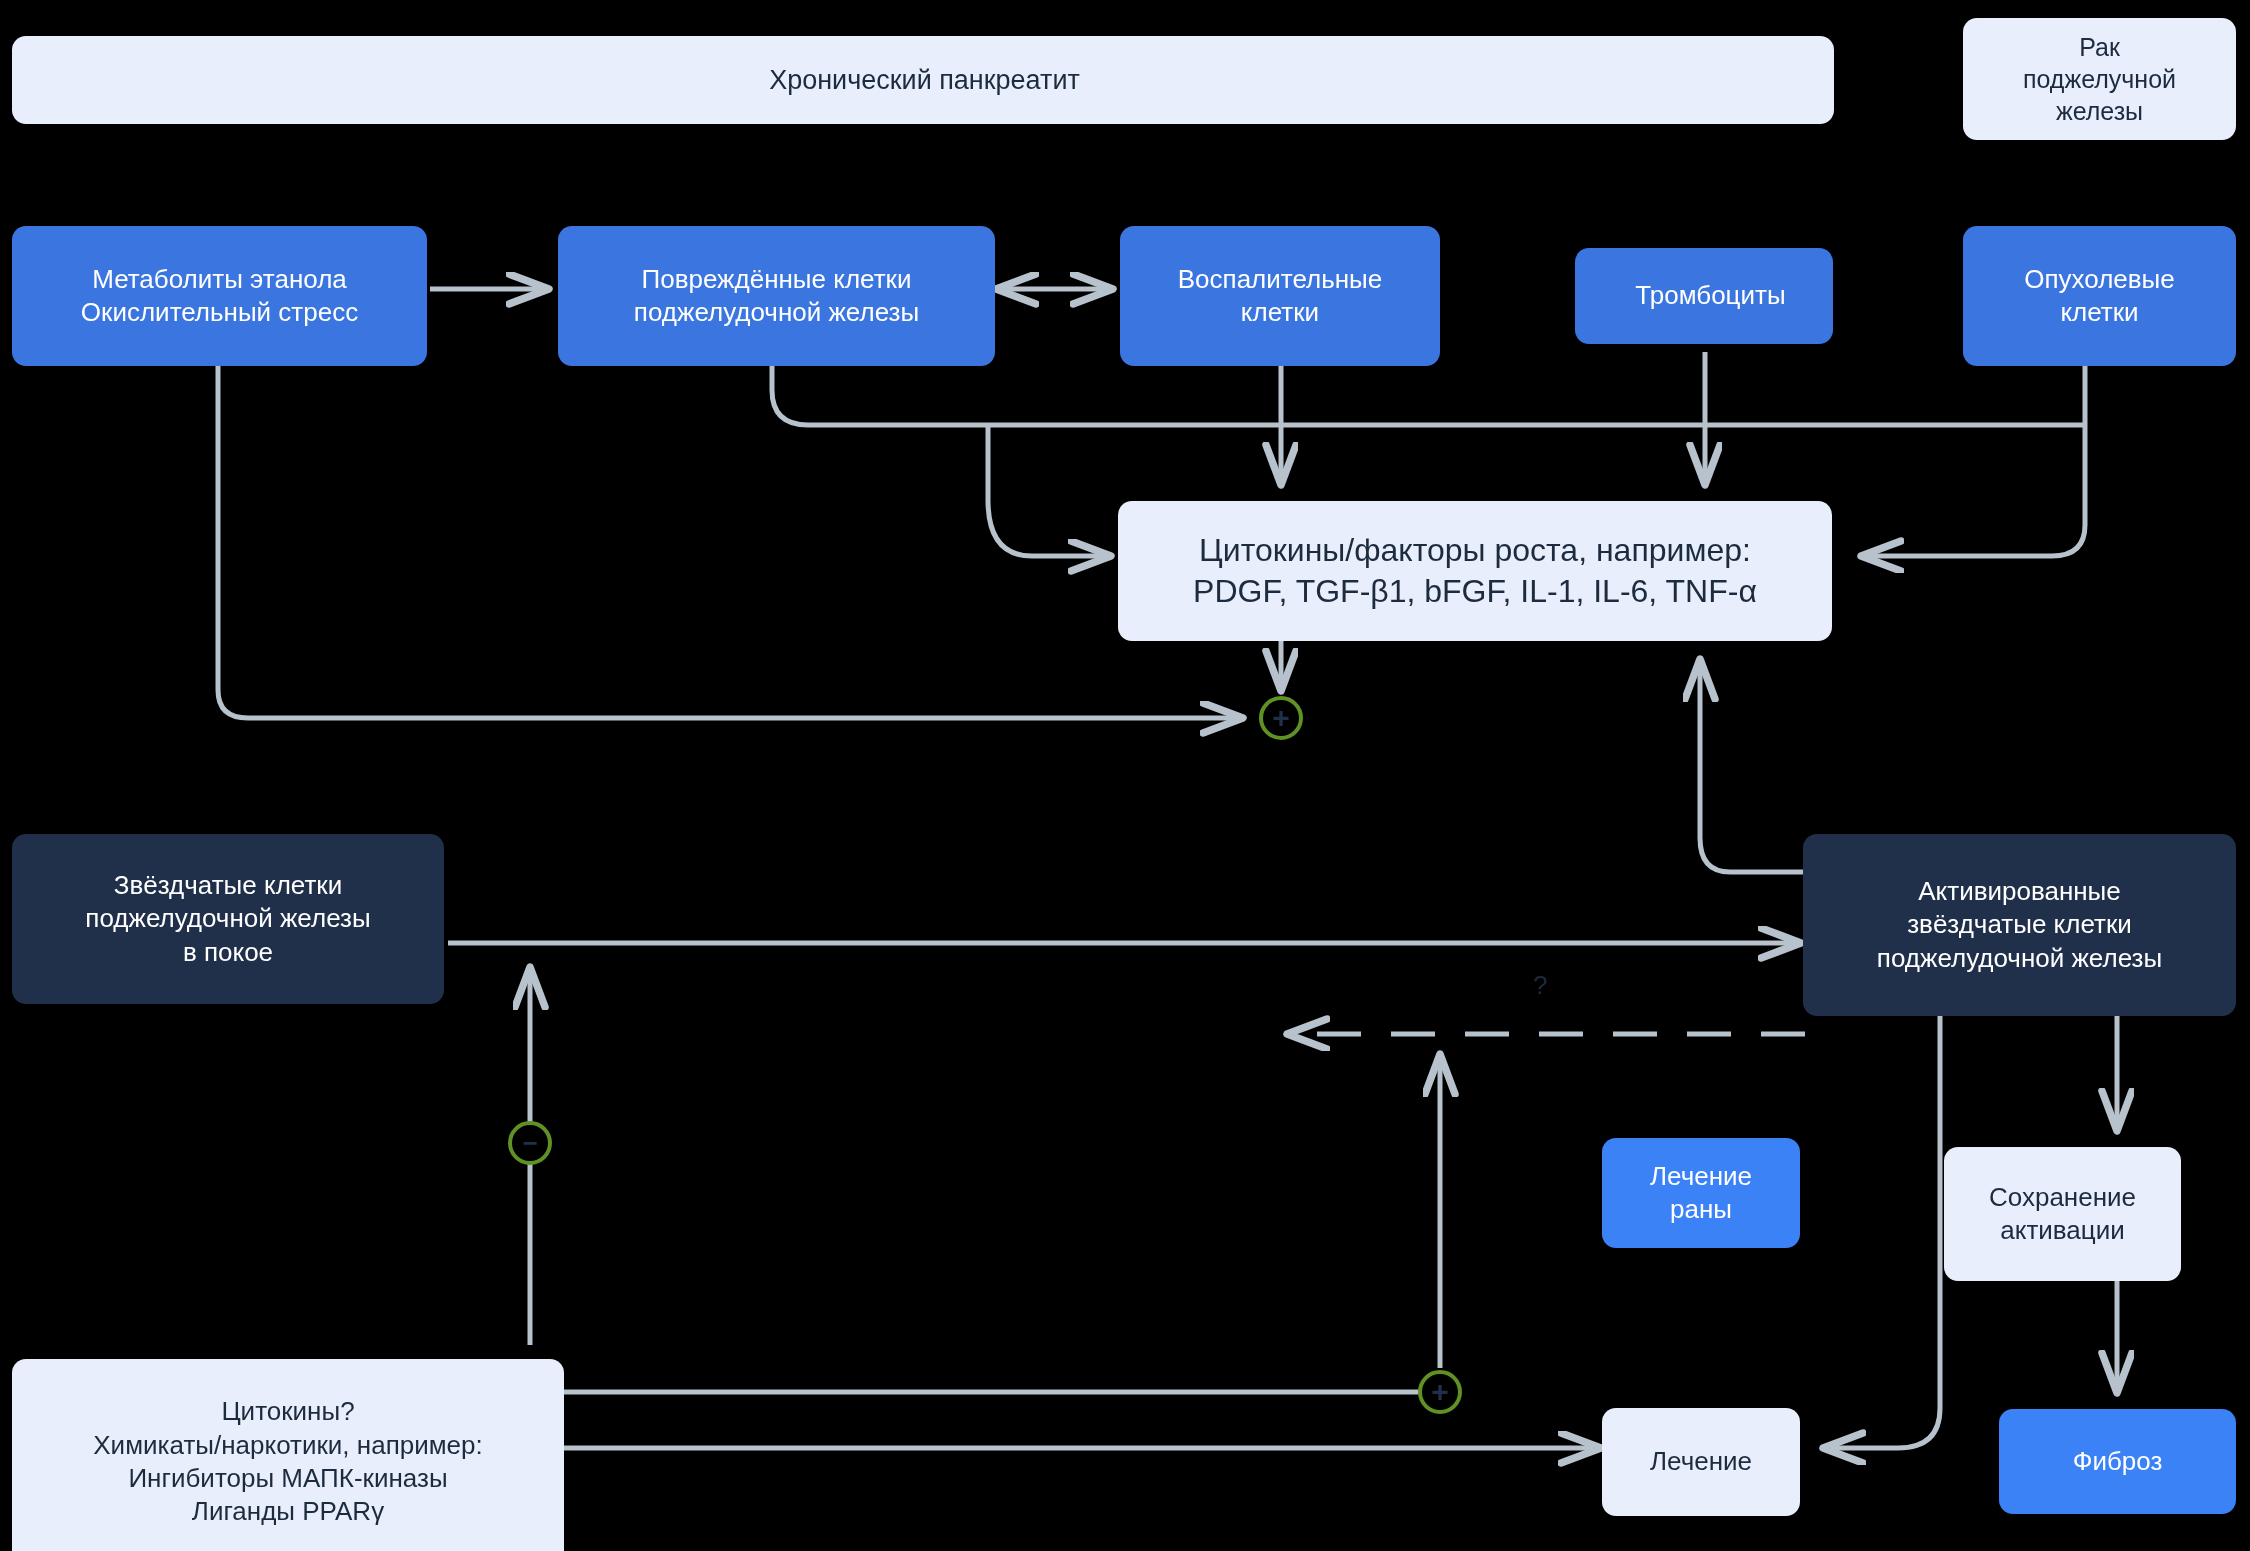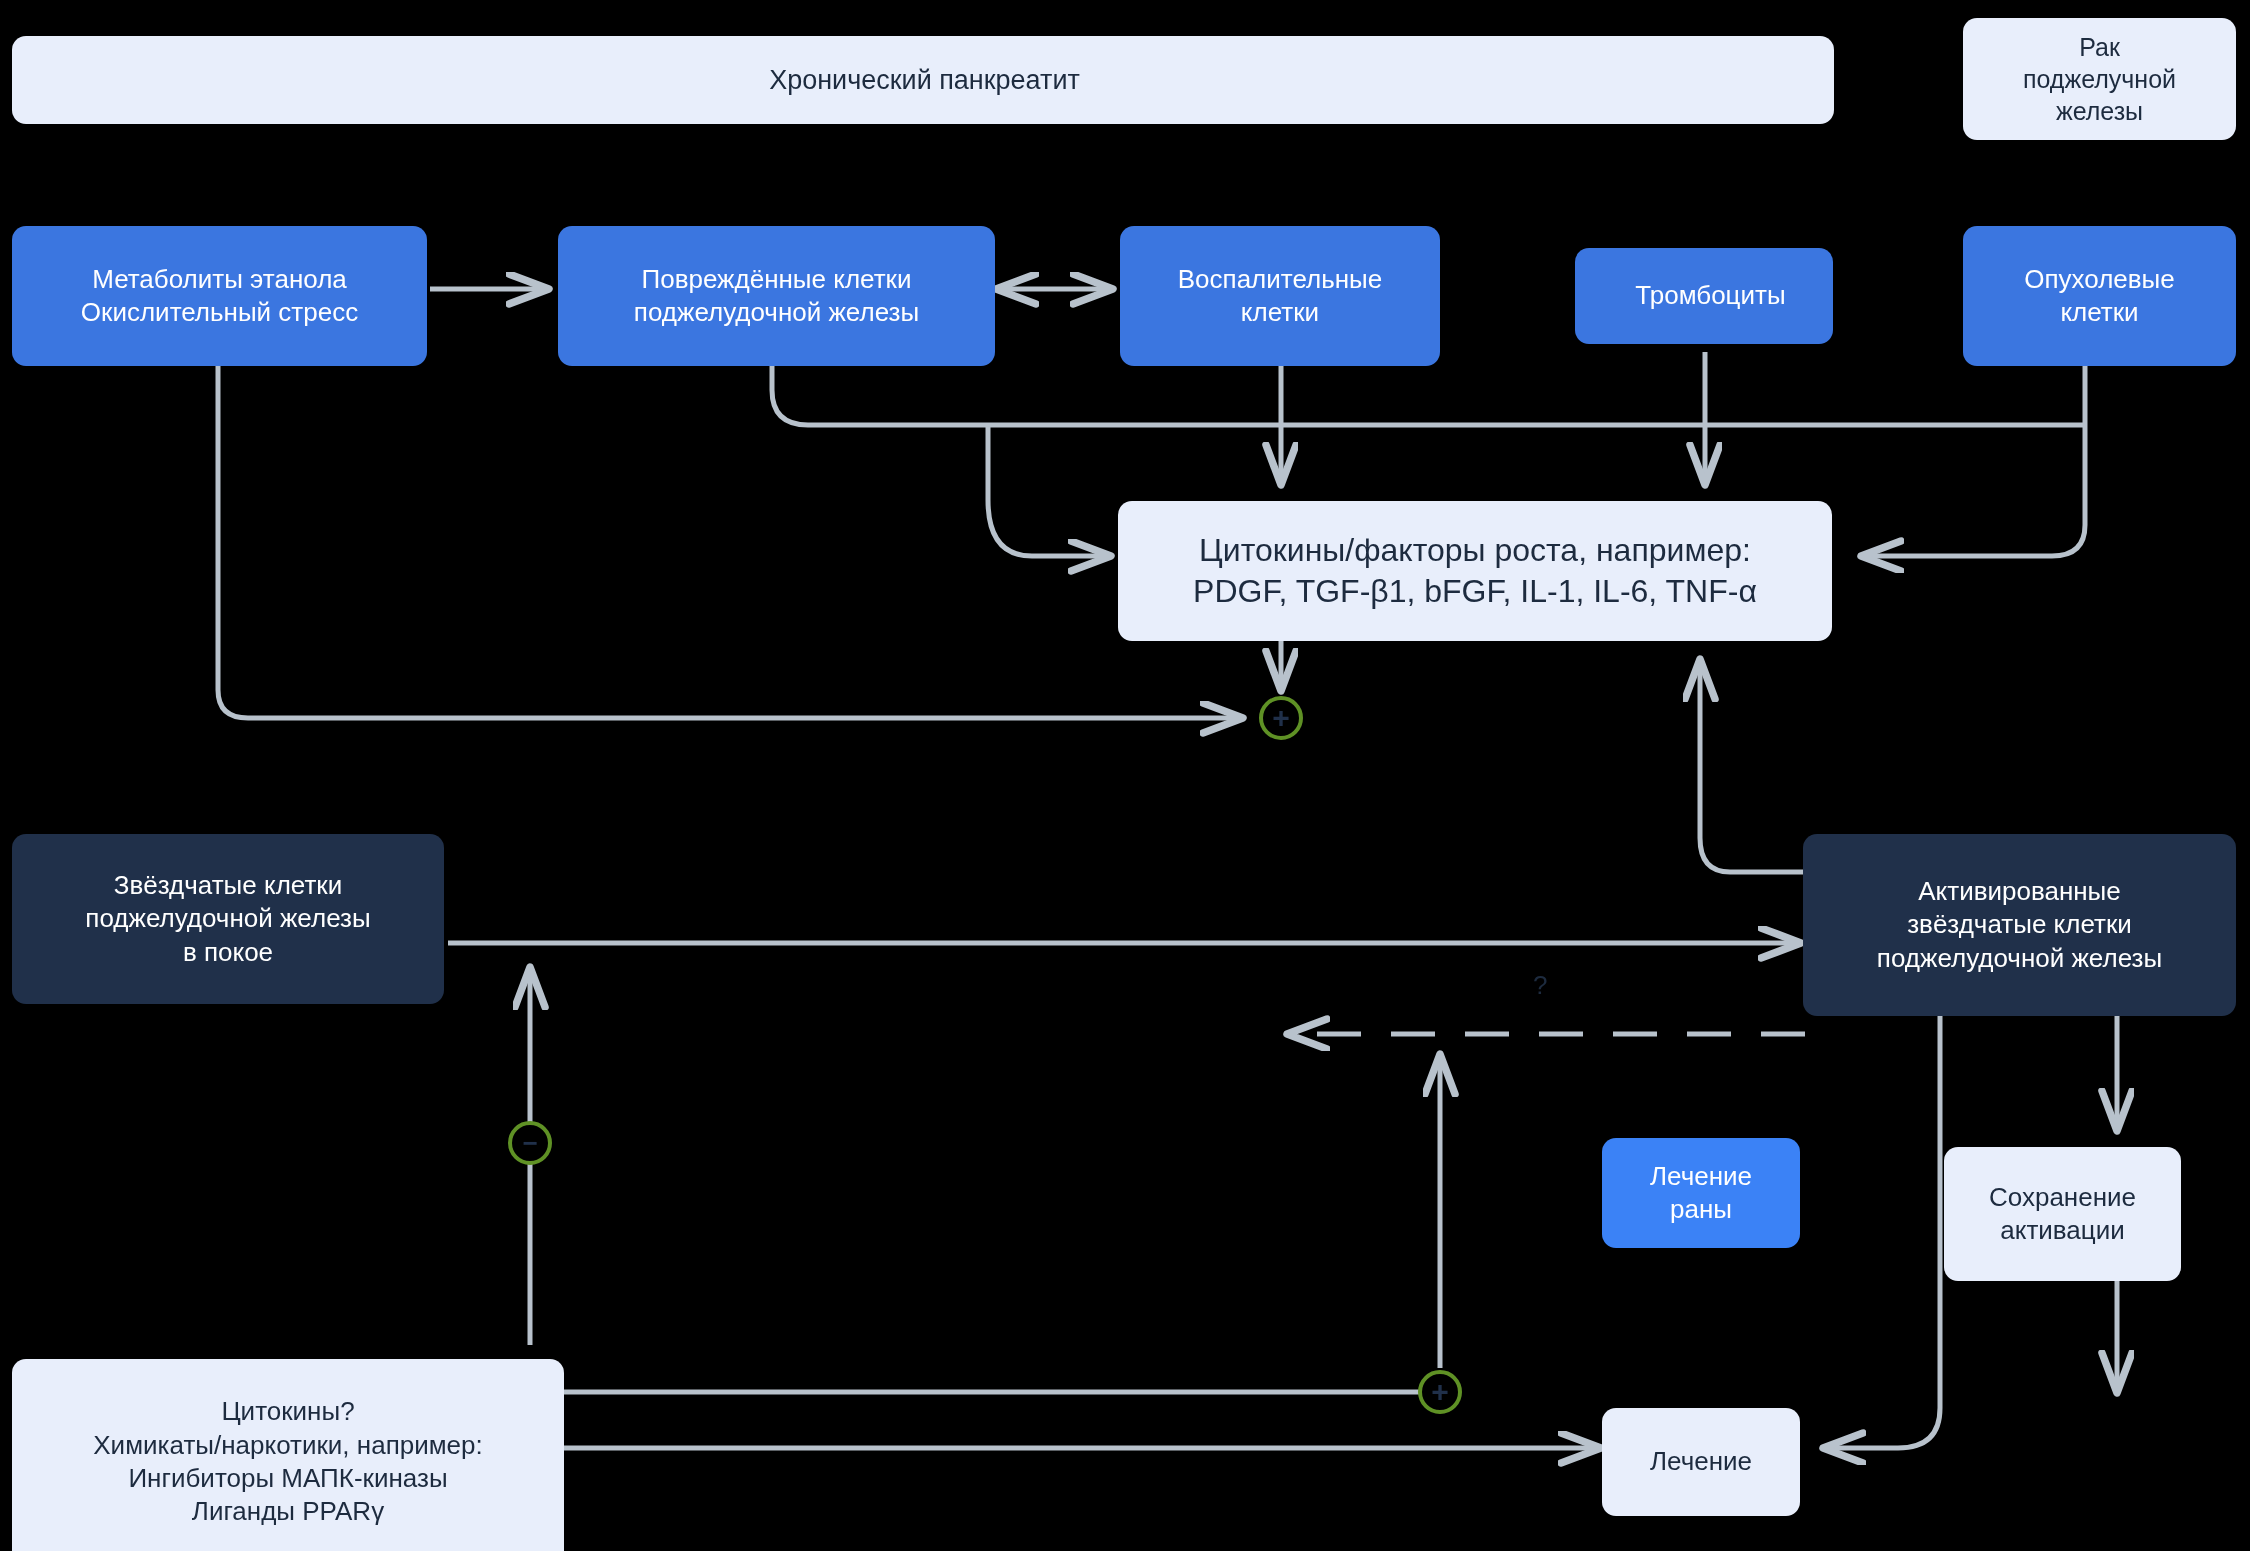--- a/index.html
+++ b/index.html
@@ -164,20 +164,21 @@
 поджелудочной железы</div>
 
   <div class="node orange" style="left:1602px; top:1124px; width:198px; height:110px; font-size:26px;">Лечение
 раны</div>
 
   <div class="node light" style="left:1944px; top:1133px; width:237px; height:134px; font-size:26px;">Сохранение
 активации</div>
 
   <div class="node light" style="left:1602px; top:1394px; width:198px; height:108px; font-size:26px;">Лечение</div>
 
+  <div class="node orange" style="left:1999px; top:1395px; width:237px; height:105px; font-size:26px;">Фиброз</div>
 
   <div class="node light" style="left:12px; top:1345px; width:552px; height:206px; font-size:26px;">Цитокины?
 Химикаты/наркотики, например:
 Ингибиторы МАПК-киназы
 Лиганды PPARγ</div>
 
   <div class="sign" style="left:1259px; top:696px;">+</div>
 
   <div class="sign" style="left:508px; top:1121px; font-size:26px;">−</div>
 

